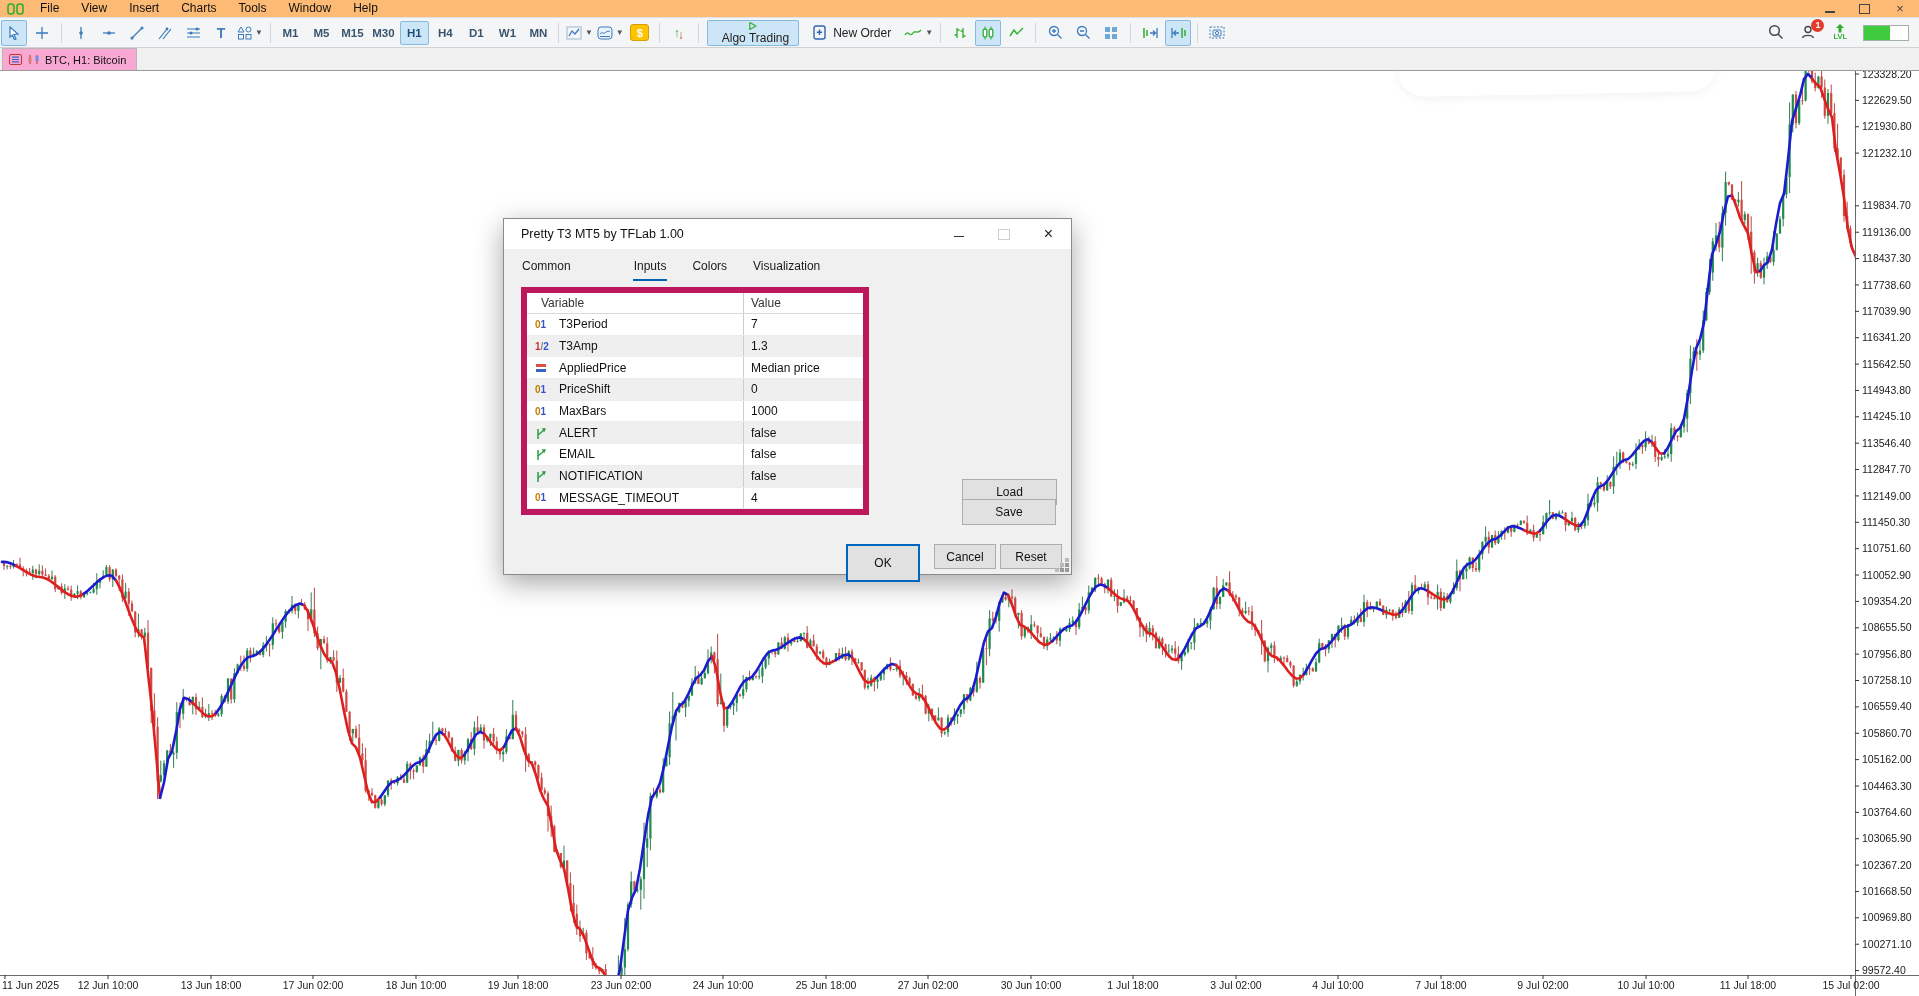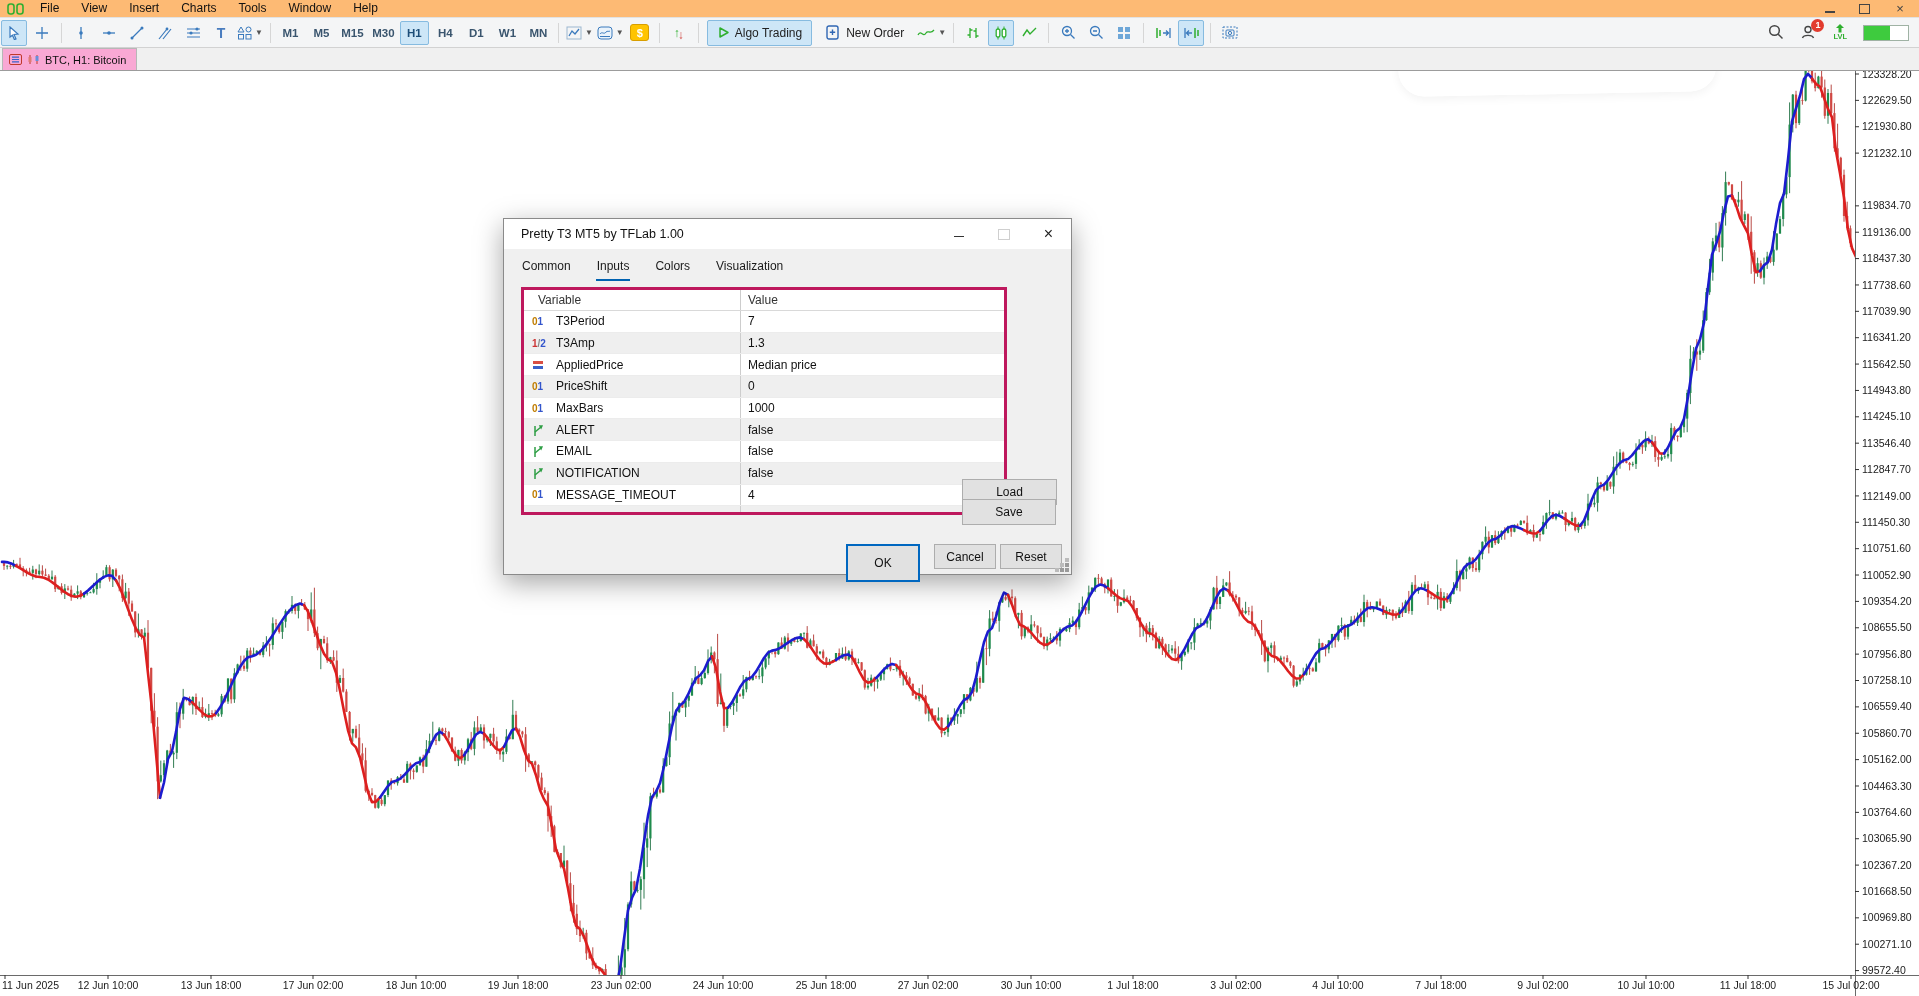--- a/index.html
+++ b/index.html
@@ -19,21 +19,21 @@
   .tbtn{height:24px;min-width:24px;display:flex;align-items:center;justify-content:center;
         border:1px solid transparent;border-radius:2px;margin:0 1px;color:#4a7dbf;}
   .tbtn.sel{background:#cde6f7;border-color:#86bbe0;}
   .tsep{width:1px;height:20px;background:#d6d6d6;margin:0 5px;}
   .tf{width:27px;text-align:center;font-weight:bold;font-size:11.5px;color:#3a556e;height:22px;line-height:22px;
       border:1px solid transparent;border-radius:2px;}
   .tf.sel{background:#cde6f7;border-color:#86bbe0;color:#1d4e79;}
   .caret{font-size:8px;color:#555;margin-left:3px;}
   .tool-label{font-size:12px;color:#222;margin-left:5px;}
   .btn-algo{display:flex;align-items:center;height:24px;padding:0 9px;background:#cde6f7;
-            border:1px solid #86bbe0;border-radius:2px;margin:0 3px;}
+            border:1px solid #86bbe0;border-radius:2px;margin:0 3px;flex-direction:column;}
   .btn-order{display:flex;align-items:center;height:24px;padding:0 8px;border:1px solid transparent;margin:0 2px;}
   #tb-right{margin-left:auto;display:flex;align-items:center;gap:16px;padding-right:10px;}
   #badge{position:absolute;top:-5px;right:-7px;background:#e23b2e;color:#fff;border-radius:50%;
          width:13px;height:13px;font-size:9px;line-height:13px;text-align:center;font-weight:bold;}
   #lvl{display:flex;flex-direction:column;align-items:center;color:#2faf2f;font-size:7.5px;font-weight:bold;line-height:1;}
   #conn-bar{width:44px;height:14px;border:1px solid #9fb2a4;background:#fff;display:flex;}
   #conn-fill{width:58%;height:100%;background:#3ecb3e;}
   
   #tabstrip{position:absolute;left:0;top:48px;width:100%;height:22px;background:#f0f0f0;
             border-bottom:1px solid #9c9c9c;z-index:6;display:flex;}
@@ -49,23 +49,23 @@
   #dialog{position:absolute;left:503px;top:218px;width:569px;height:357px;background:#f0f0f0;
           border:1px solid #8a8a8a;box-shadow:0 8px 26px rgba(0,0,0,.35);z-index:10;font-size:12px;color:#111;box-sizing:border-box;}
   #dlg-titlebar{height:30px;background:#fff;display:flex;align-items:center;gap:36px;}
   #dlg-title{margin-left:17px;font-size:12.5px;}
   #dlg-controls{margin-left:auto;display:flex;align-items:center;height:100%;}
   .dlg-wc{width:45px;height:100%;display:flex;align-items:center;justify-content:center;color:#222;font-size:14px;}
   .dlg-max{width:10px;height:9px;border:1.3px solid #cfcfcf;}
   .dlg-min{width:10px;border-bottom:1.5px solid #333;height:5px;}
   #dlg-tabs{display:flex;gap:24px;margin:8px 0 0 17px;height:24px;}
   .dlg-tab{padding:2px 1px;color:#1a1a1a;}
-  .dlg-tab.active{border-bottom:2.5px solid #0062b1;}
-  #dlg-table{position:absolute;left:17px;top:68px;width:486px;height:228px;background:#fff;
-             border:3px solid #be185d;box-sizing:border-box;overflow:hidden;}
+  .dlg-tab.active{border-bottom:2.5px solid #0062b1;margin-left:37px;}
+  #dlg-table{position:absolute;left:17px;top:68px;width:348px;height:228px;background:#fff;
+             border:6px solid #be185d;box-sizing:border-box;overflow:hidden;}
   .trow{display:flex;height:20.7px;align-items:center;border-bottom:1px solid #ececec;}
   .trow.head{height:20px;border-bottom:1px solid #d9d9d9;color:#333;}
   .trow.alt{background:#efefef;}
   .c-var{width:217px;display:flex;align-items:center;border-right:1px solid #cdcdcd;height:100%;padding-left:8px;box-sizing:border-box;gap:7px;}
   .c-val{flex:1;padding-left:7px;}
   .ric{width:17px;font-size:10px;font-weight:bold;display:inline-flex;letter-spacing:0;}
   .btn{position:absolute;background:#e1e1e1;border:1px solid #adadad;font-size:12px;color:#111;
        display:flex;align-items:center;justify-content:center;font-family:"Liberation Sans",sans-serif;}
   #btn-load{left:458px;top:260px;width:95px;height:26px;}
   #btn-save{left:458px;top:280px;width:94px;height:26px;}

